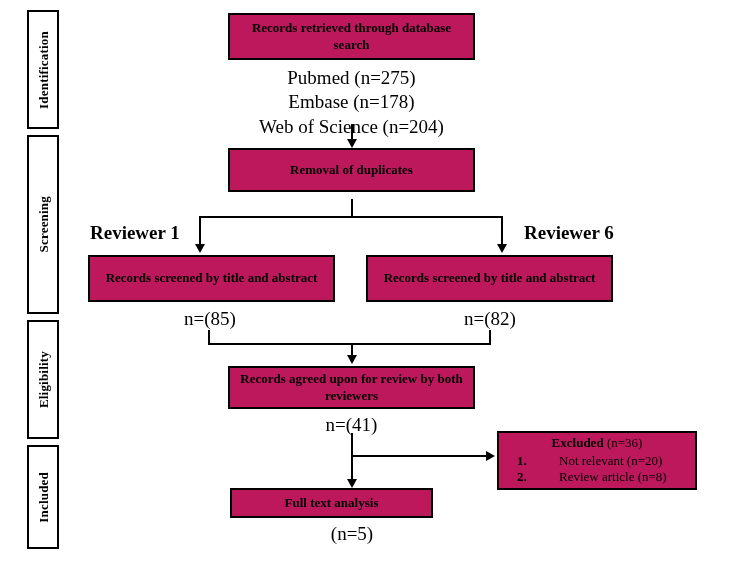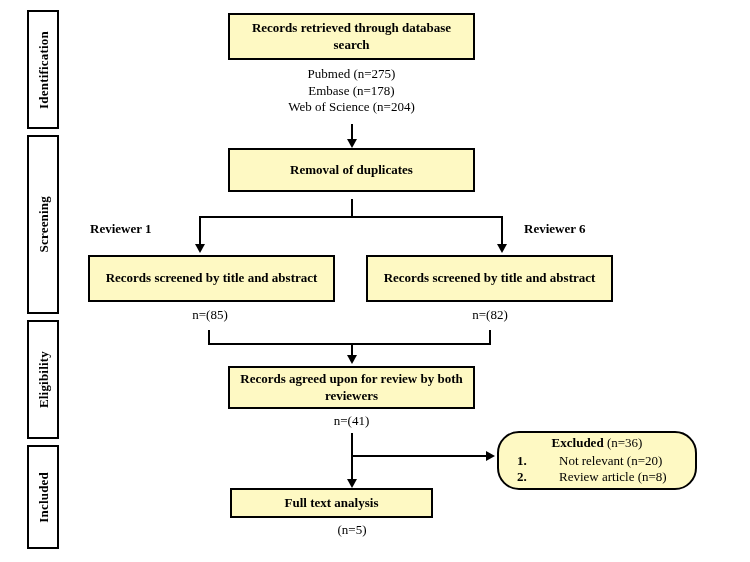--- a/index.html
+++ b/index.html
@@ -33,37 +33,37 @@
     font-size: 13px;
     letter-spacing: 0.2px;
     white-space: nowrap;
     line-height: 1;
   }
 
   
   .box {
     position: absolute;
     border: 2px solid #000000;
-    background: #fef9c3;
+    background: #be185d;
     box-sizing: border-box;
     display: flex;
     align-items: center;
     justify-content: center;
     text-align: center;
     font-weight: bold;
     font-size: 13px;
     line-height: 1.25;
     padding: 2px 6px;
   }
 
   
   .caption {
     position: absolute;
     text-align: center;
-    font-size: 13px;
+    font-size: 19px;
     line-height: 1.28;
     white-space: pre-line;
   }
   .caption.bold { font-weight: bold; }
 
   
   .vline {
     position: absolute;
     width: 0;
     border-left: 2px solid #000000;
@@ -189,21 +189,21 @@
     <span>Records agreed upon for review by both reviewers</span>
   </div>
 
   <div class="caption" style="left:228px; top:413px; width:247px;">n=(41)</div>
 
   <div class="vline" style="left:351px; top:433px; height:48px;"></div>
   <div class="hline" style="left:351px; top:455px; width:137px;"></div>
   <div class="arrow-right" style="left:486px; top:451px;"></div>
   <div class="arrow-down" style="left:347px; top:479px;"></div>
 
-  <div class="box" style="left:497px; top:431px; width:200px; height:59px; font-weight:normal; padding:3px 4px;border-radius:22px;">
+  <div class="box" style="left:497px; top:431px; width:200px; height:59px; font-weight:normal; padding:3px 4px;">
     <div class="excluded-inner">
       <div class="excluded-title">
         <b>Excluded</b><span> (n=36)</span>
       </div>
       <div class="excluded-row">
         <span class="excluded-num">1.</span>
         <span class="excluded-text">Not relevant (n=20)</span>
       </div>
       <div class="excluded-row">
         <span class="excluded-num">2.</span>

